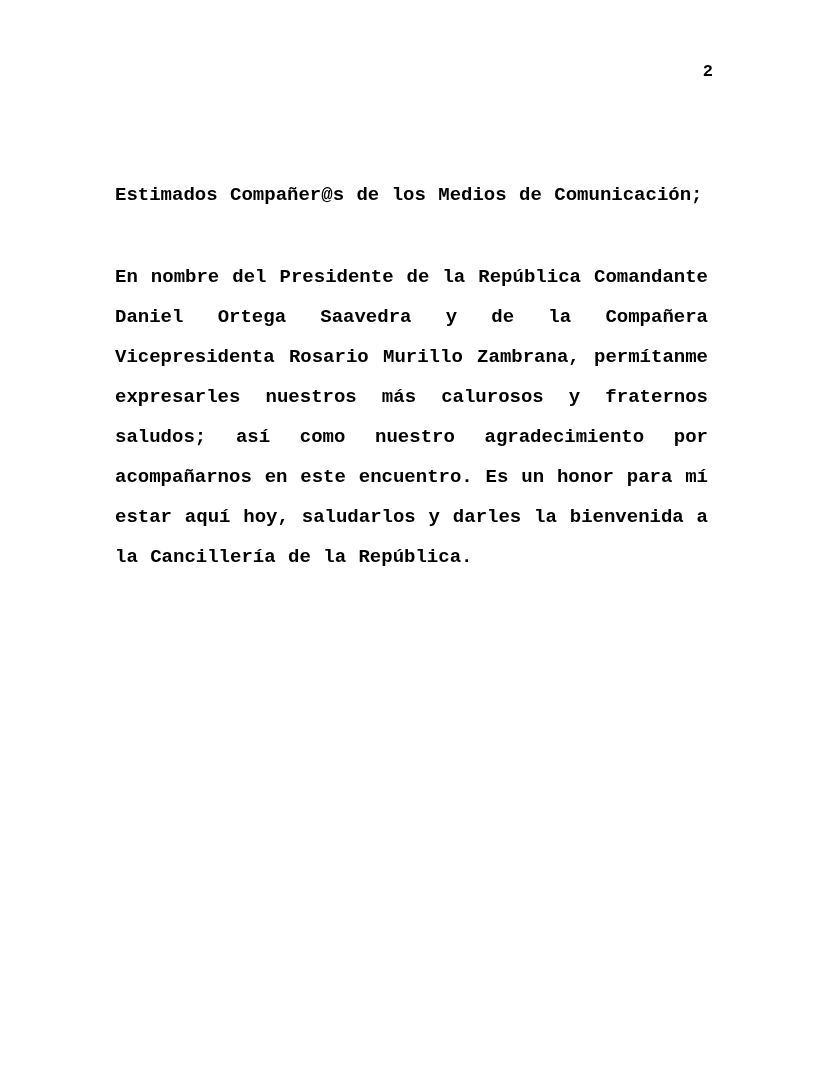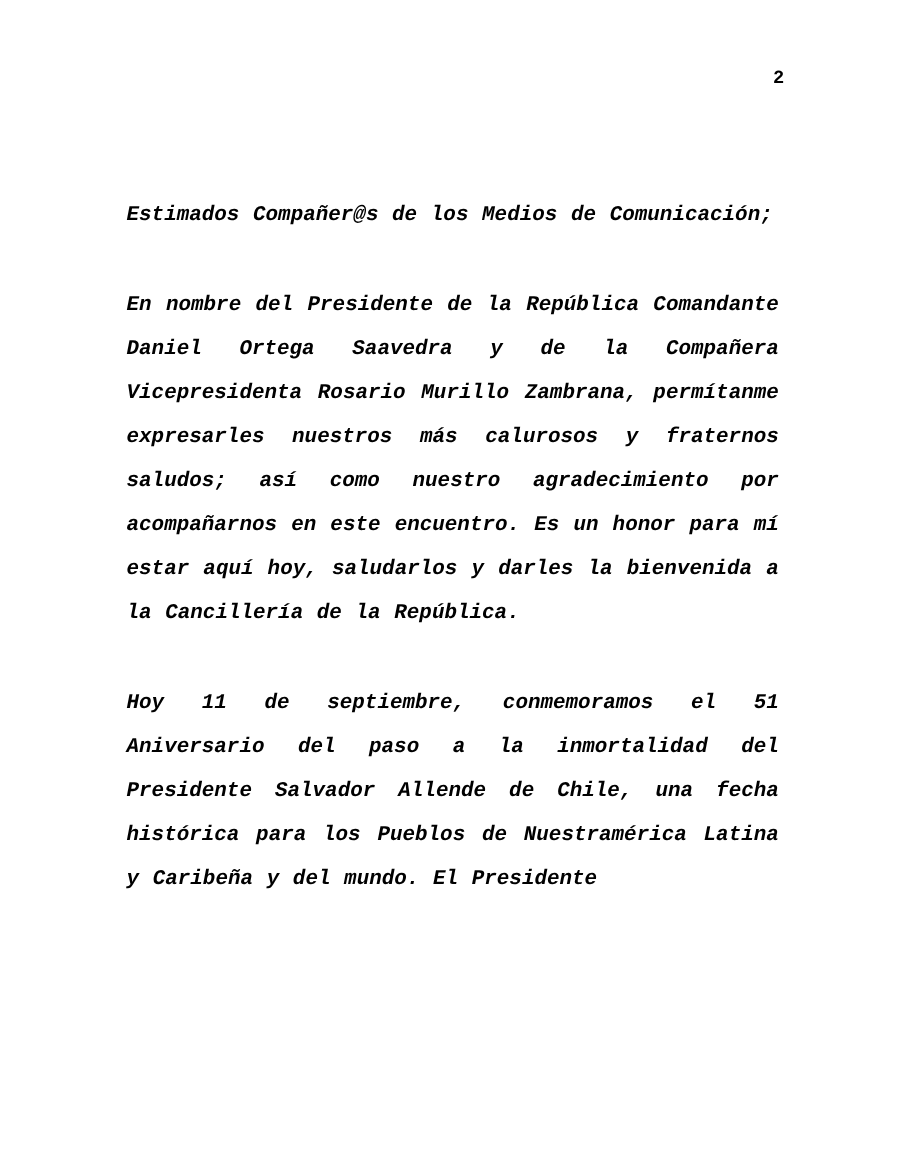--- a/index.html
+++ b/index.html
@@ -35,37 +35,35 @@
   }
   .para {
     margin: 0 4px 42px 0;
     font-size: 19px;
     line-height: 40px;
     letter-spacing: 0px;
     text-align: justify;
     text-align-last: left;
     word-spacing: 1px;
     color: #000000;
-    font-style: italic;
   }
   .para.single {
     text-align: left;
   }
 </style>
 </head>
 <body>
 
 <div class="page">
 
   <div class="page-number">2</div>
 
   <div class="text-block">
 
     <p class="para single">Estimados Compañer@s de los Medios de Comunicación;</p>
 
 
     <p class="para">En nombre del Presidente de la República Comandante Daniel Ortega Saavedra y de la Compañera Vicepresidenta Rosario Murillo Zambrana, permítanme expresarles nuestros más calurosos y fraternos saludos; así como nuestro agradecimiento por acompañarnos en este encuentro. Es un honor para mí estar aquí hoy, saludarlos y darles la bienvenida a la Cancillería de la República.</p>
 
-    <p class="para">Hoy 11 de septiembre, conmemoramos el 51 Aniversario del paso a la inmortalidad del Presidente Salvador Allende de Chile, una fecha histórica para los Pueblos de Nuestramérica Latina y Caribeña y del mundo. El Presidente</p>
 
   </div>
 
 </div>
 
 </body></html>

